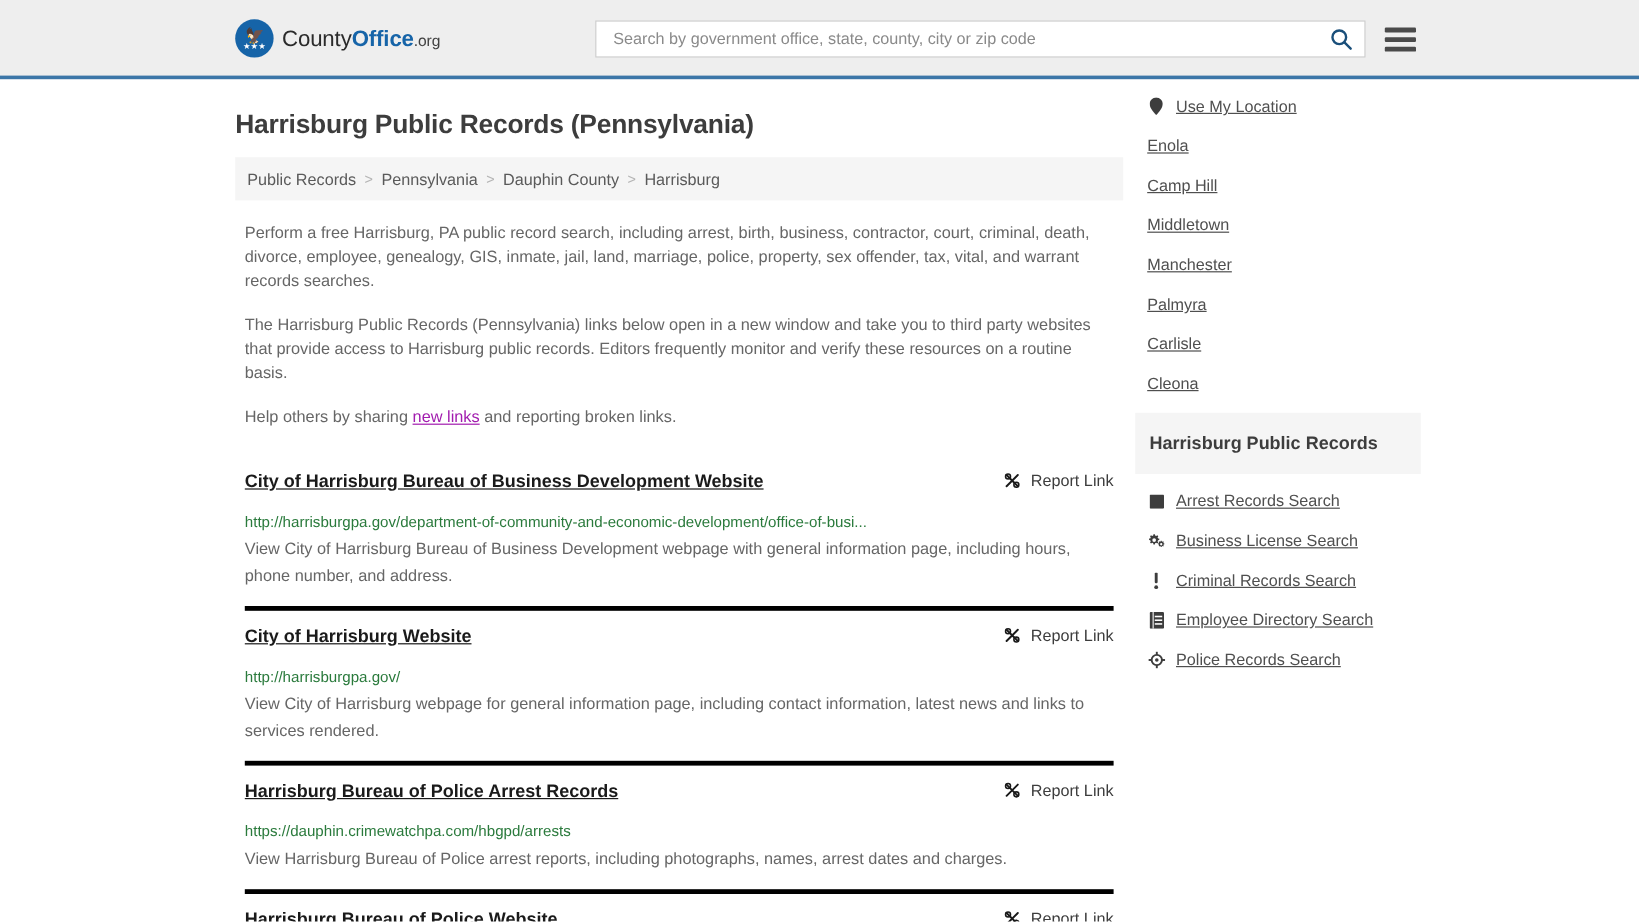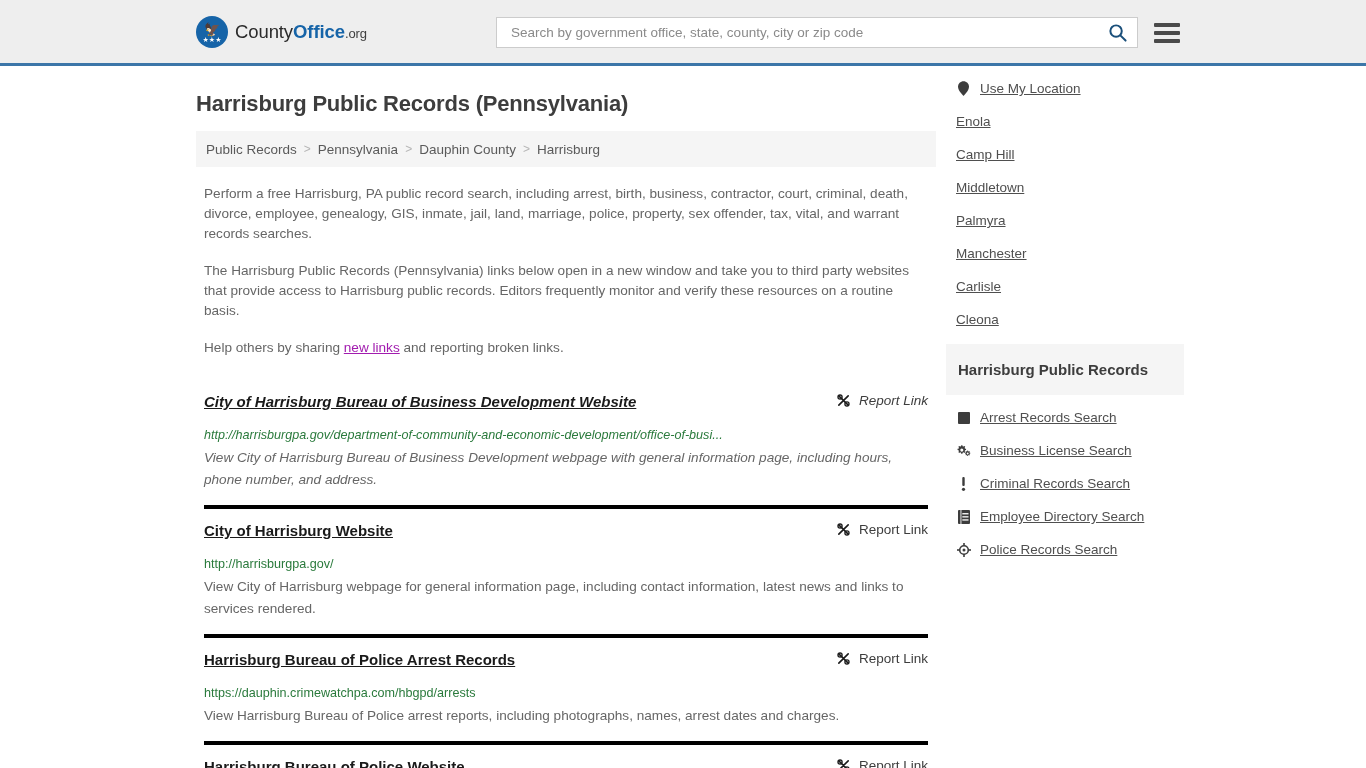--- a/index.html
+++ b/index.html
@@ -138,21 +138,21 @@
     padding: 0 8px;
   }
   .intro-p a { color: #a21caf; text-decoration: underline; }
 
   
   .results { margin-top: 22px; padding: 0 8px; }
   .result {
     padding: 12px 0 14px 0;
     border-top: 4px solid #000000;
   }
-  .result:first-child { border-top: 0; font-style: italic; }
+  .result:first-child { border-top: 0; }
   .result-head {
     display: flex;
     align-items: flex-start;
     justify-content: space-between;
   }
   .result-title {
     font-size: 15px;
     font-weight: bold;
     color: #1a1a1a;
     text-decoration: underline;
@@ -354,24 +354,24 @@
           <li class="side-item plain">
             <a href="#">Enola</a>
           </li>
           <li class="side-item plain">
             <a href="#">Camp Hill</a>
           </li>
           <li class="side-item plain">
             <a href="#">Middletown</a>
           </li>
           <li class="side-item plain">
+            <a href="#">Manchester</a>
+          </li>
+          <li class="side-item plain">
             <a href="#">Palmyra</a>
-          </li>
-          <li class="side-item plain">
-            <a href="#">Manchester</a>
           </li>
           <li class="side-item plain">
             <a href="#">Carlisle</a>
           </li>
           <li class="side-item plain">
             <a href="#">Cleona</a>
           </li>
         </ul>
       </div>
 

